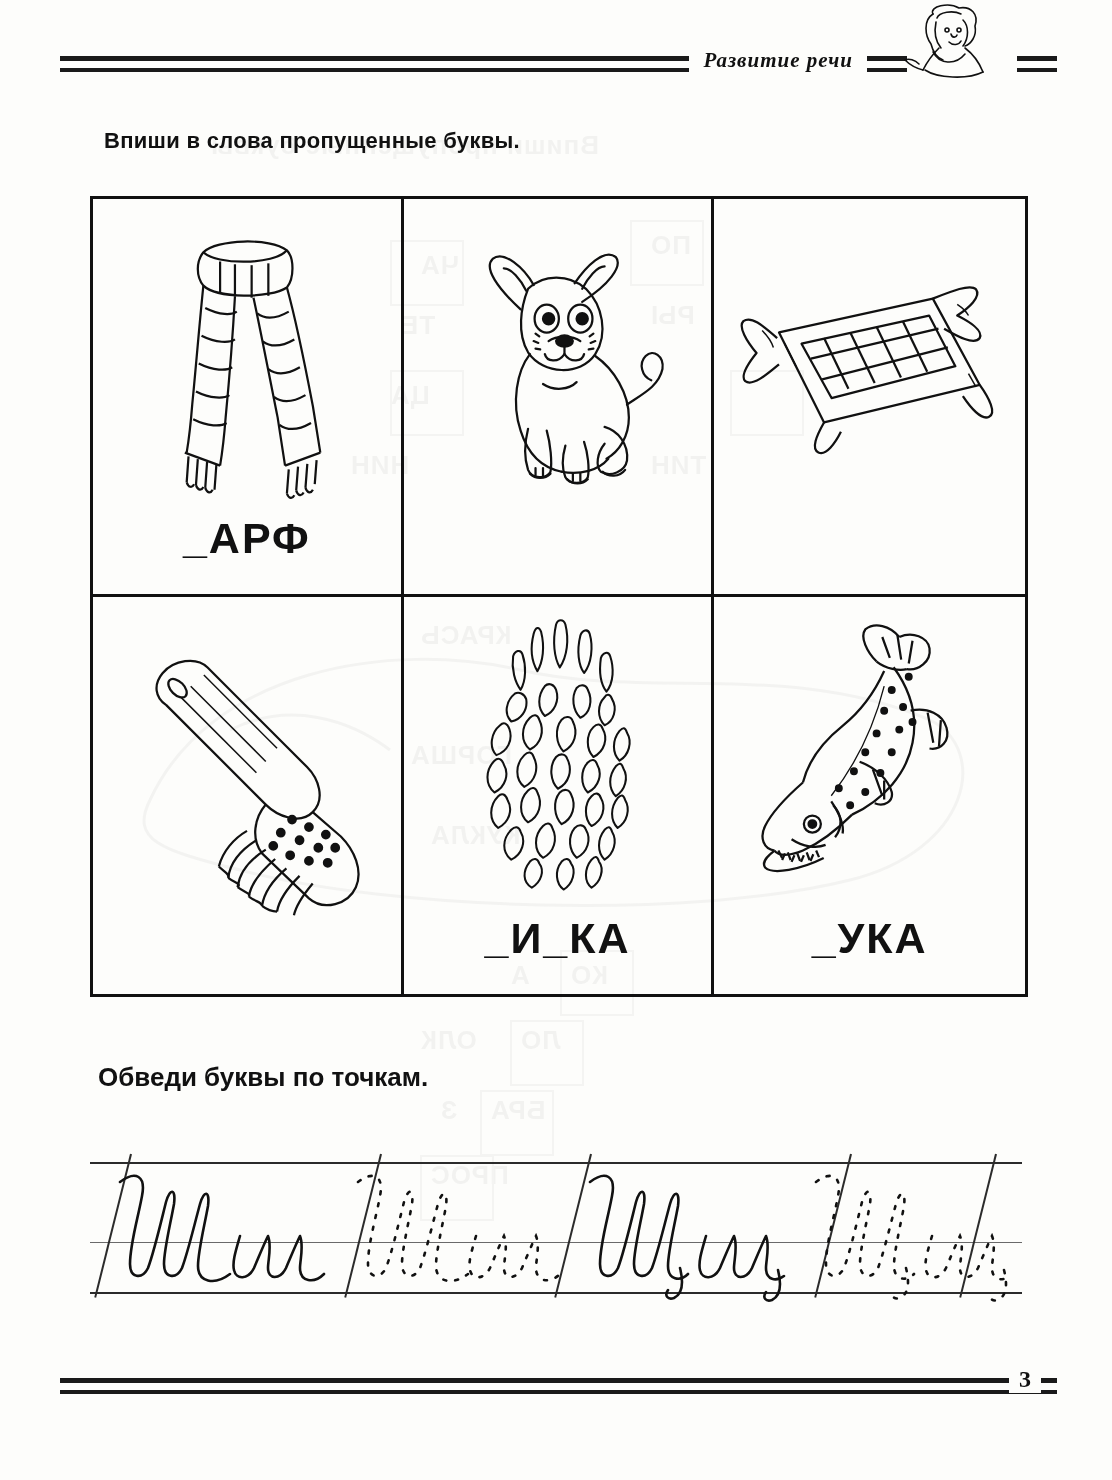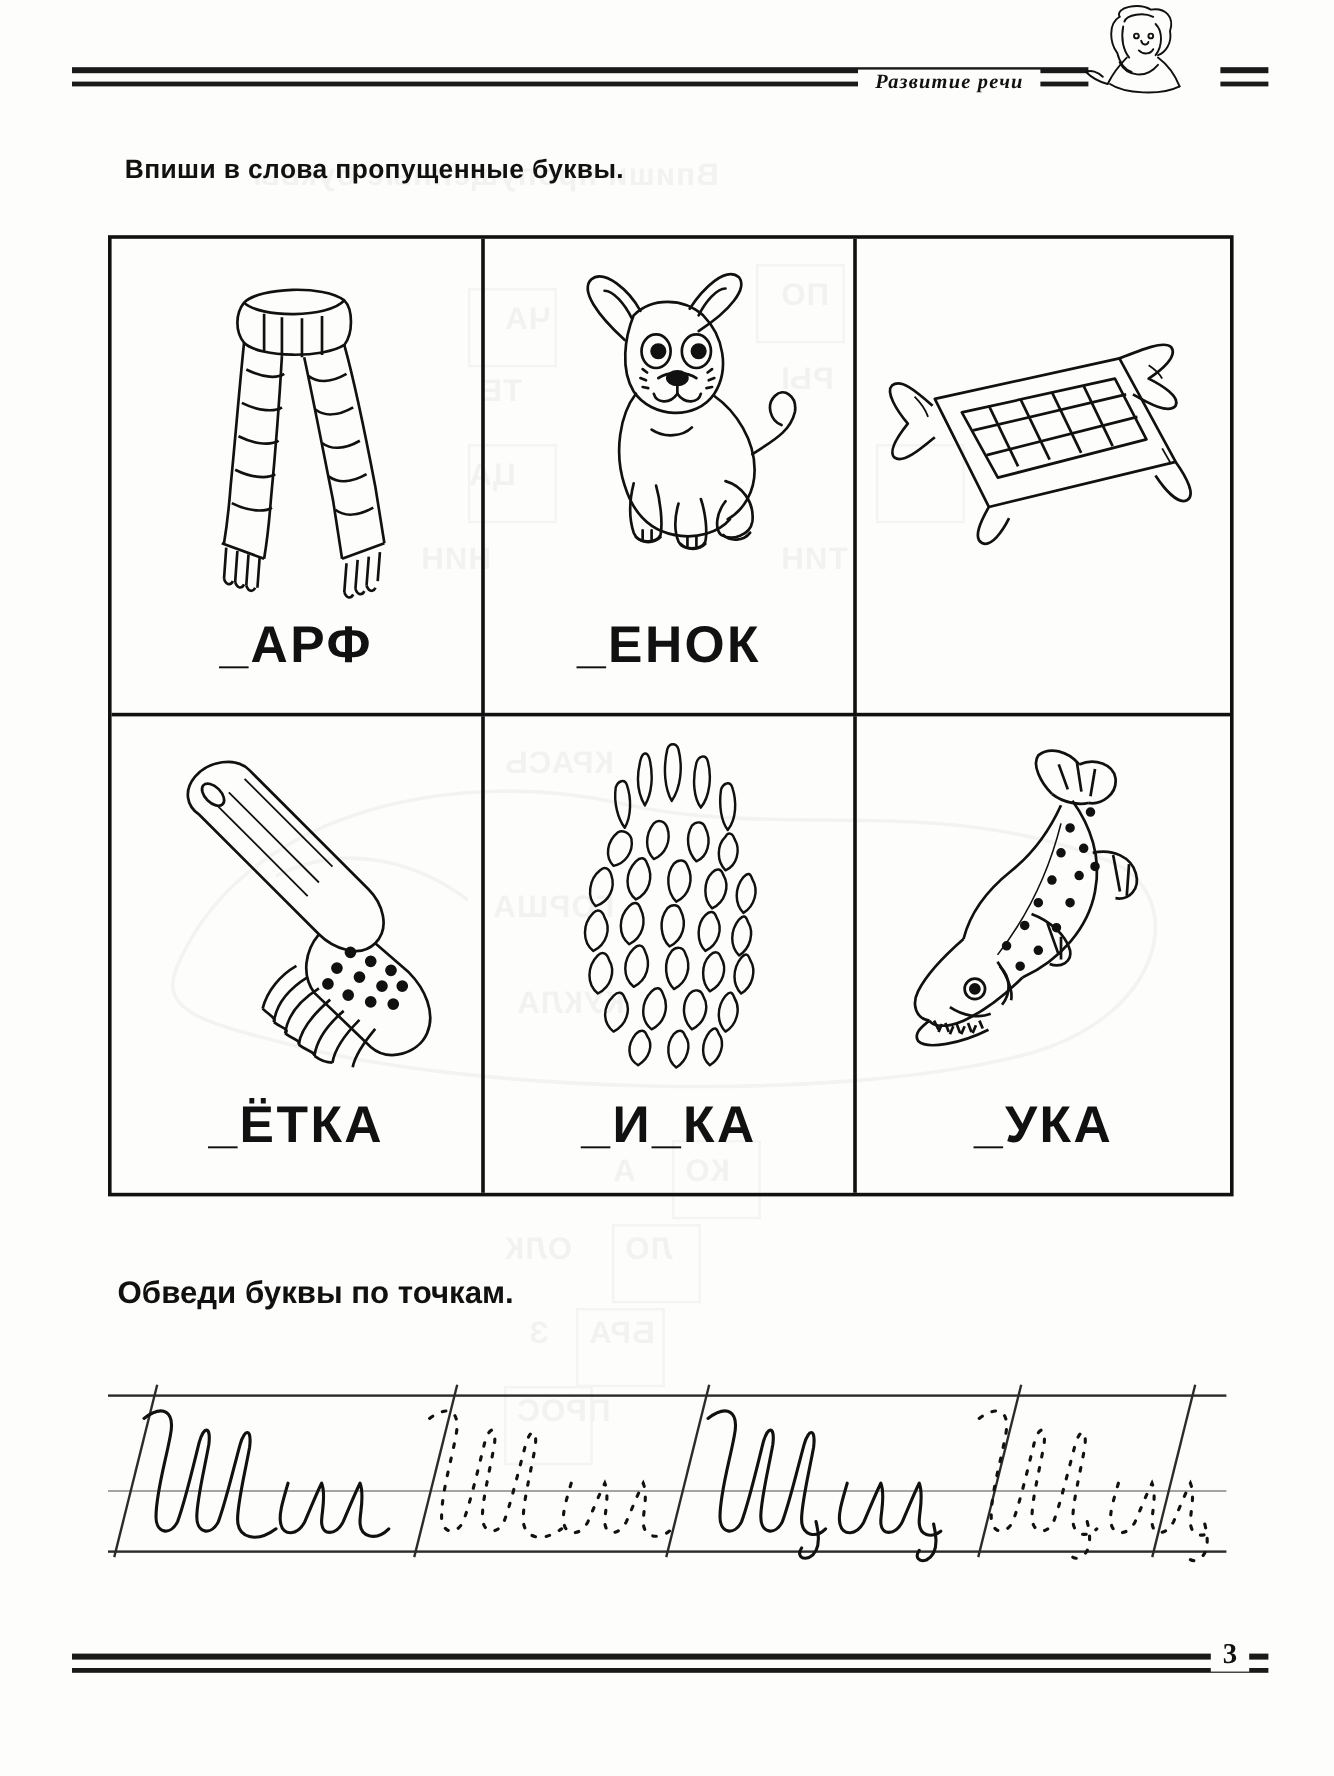--- a/index.html
+++ b/index.html
@@ -43,27 +43,27 @@
     left:60px;right:55px;top:46px;height:44px;
   }
   .hrule{
     position:absolute;left:0;right:0;
     height:5px;background:#1a1a1a;
   }
   .hrule.r1{top:10px;}
   .hrule.r2{top:22px;height:4px;}
   .hdr-title{
     position:absolute;
-    right:190px;top:12px;
+    right:190px;top:2px;
     background:#fdfdfb;
     padding:0 14px;
     font-family:"Liberation Serif", serif;
     font-style:italic;
     font-weight:bold;
-    font-size:17px;
+    font-size:21px;
     letter-spacing:1px;
     color:#111;
     white-space:nowrap;
   }
   .hdr-mask{
     position:absolute;
     right:40px;top:-4px;
     width:110px;height:46px;
     background:#fdfdfb;
   }
@@ -308,21 +308,20 @@
 
             <path d="M186 196 C 200 200, 212 214, 210 232 C 208 244, 192 250, 182 244 C 176 238, 178 224, 186 214"></path>
             <path d="M184 244 C 190 250, 202 250, 208 242"></path>
 
             <path d="M210 172 C 228 160, 244 152, 248 134 C 250 120, 238 112, 230 120 C 222 128, 226 142, 236 146"></path>
 
             <path d="M120 150 C 132 158, 148 156, 156 148"></path>
           </g>
         </svg>
       </div>
-      <div class="word">_ЕНОК</div>
     </div>
 
     <div class="cell">
       <div class="pic">
         <svg viewBox="0 0 290 230" width="272" height="218">
           <g fill="none" stroke="#111" stroke-width="2.4" stroke-linejoin="round">
             <path d="M46 66 C 30 52, 18 42, 10 48 C 4 54, 14 70, 24 82 C 16 92, 6 106, 12 112 C 20 118, 36 104, 48 94"></path>
             <path d="M48 60 L 212 24 L 262 116 L 96 156 Z"></path>
             <path d="M212 24 C 232 16, 252 8, 258 14 C 264 22, 250 34, 238 42 C 250 48, 266 58, 262 66 C 256 74, 238 64, 224 56"></path>
             <path d="M262 116 C 272 130, 280 146, 272 150 C 264 154, 252 140, 244 128"></path>
@@ -379,21 +378,20 @@
             <path d="M200 252 C 190 264, 182 276, 180 286"></path>
             <path d="M110 246 C 118 252, 124 252, 120 256"></path>
             <path d="M120 256 C 128 262, 134 262, 132 266"></path>
             <path d="M132 266 C 140 272, 146 272, 146 276"></path>
             <path d="M146 276 C 154 282, 160 282, 162 282"></path>
             <path d="M130 196 C 116 204, 104 218, 100 234"></path>
             <path d="M100 234 C 106 240, 112 242, 110 246"></path>
           </g>
         </svg>
       </div>
-      <div class="word">_ЁТКА</div>
     </div>
 
     <div class="cell">
       <div class="pic">
         <svg viewBox="0 0 210 300" width="196" height="288">
           <g fill="none" stroke="#111" stroke-width="2.2" stroke-linejoin="round">
 
             <path d="M80 18 C 76 34, 78 48, 84 58 C 90 48, 92 32, 88 16 C 86 10, 82 10, 80 18 Z"></path>
             <path d="M104 8 C 100 26, 102 44, 108 54 C 116 42, 118 24, 114 8 C 112 2, 106 2, 104 8 Z"></path>
             <path d="M130 20 C 126 36, 128 52, 134 60 C 142 50, 144 32, 140 18 C 138 12, 132 14, 130 20 Z"></path>

